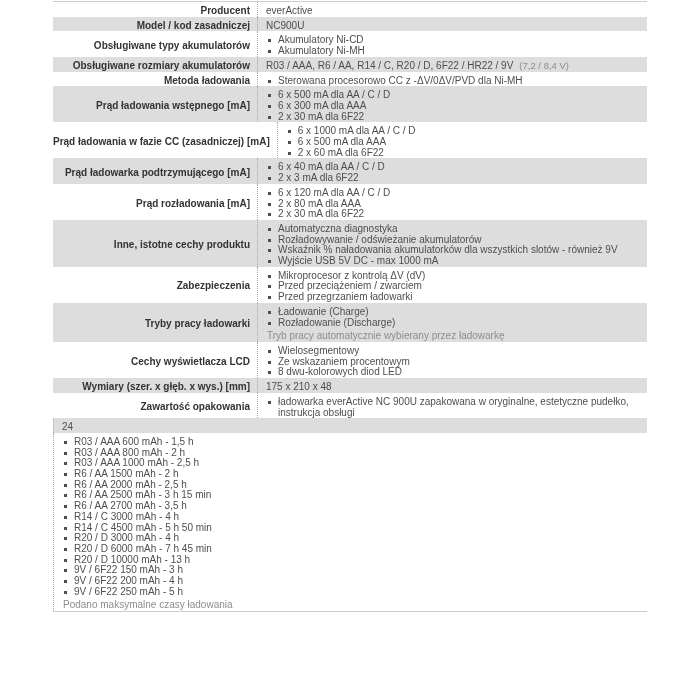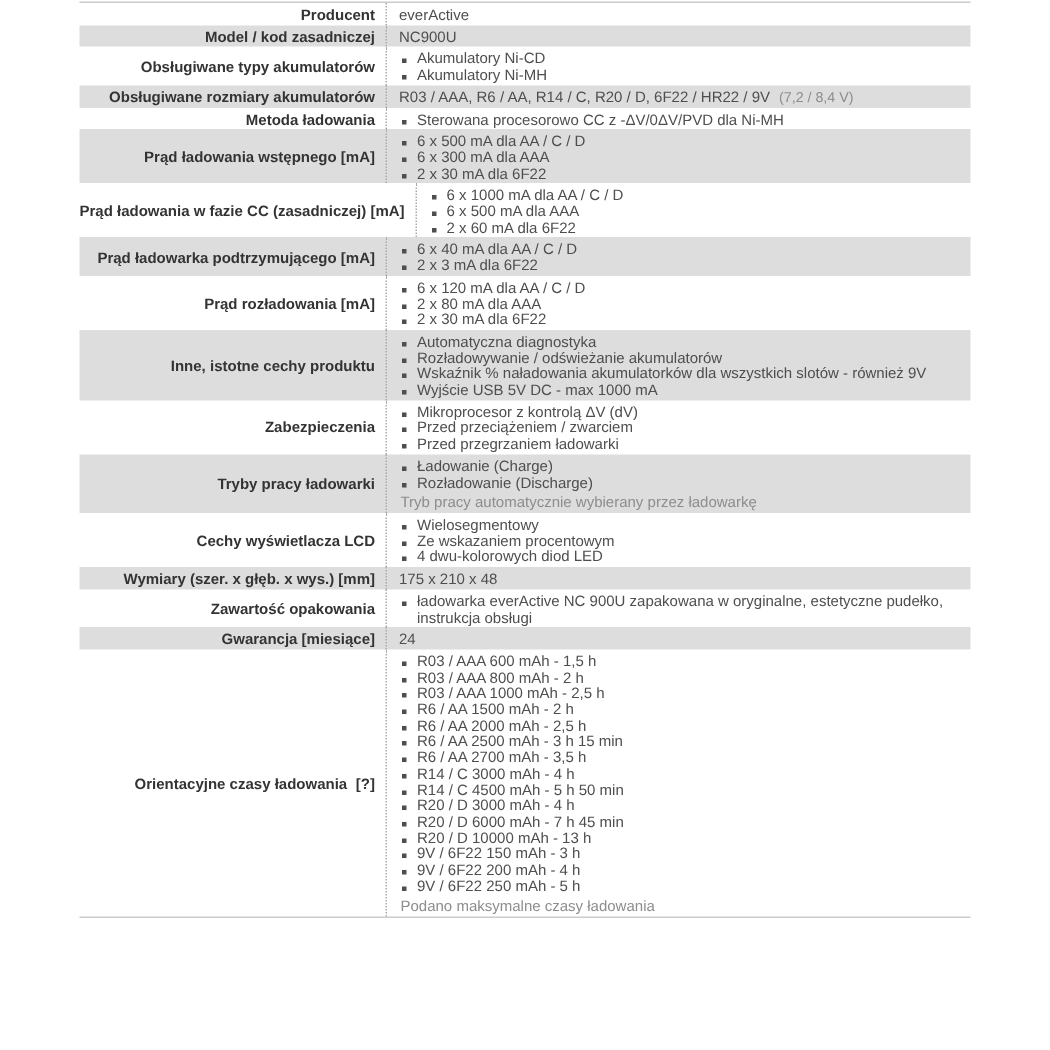--- a/index.html
+++ b/index.html
@@ -306,21 +306,21 @@
         <div class="bullet-line">
           <span class="bullet-sq"></span>
           <span class="bullet-text">Wielosegmentowy</span>
         </div>
         <div class="bullet-line">
           <span class="bullet-sq"></span>
           <span class="bullet-text">Ze wskazaniem procentowym</span>
         </div>
         <div class="bullet-line">
           <span class="bullet-sq"></span>
-          <span class="bullet-text">4 dwu-kolorowych diod LED</span>
+          <span class="bullet-text">8 dwu-kolorowych diod LED</span>
         </div>
       </div>
   </div>
 
   <div class="row shaded">
     <div class="cell label">
       <span class="label-inner">
         <span>Wymiary (szer. x głęb. x wys.) [mm]</span>
       </span>
     </div>
@@ -339,38 +339,28 @@
     </div>
     <div class="cell value">
         <div class="bullet-line">
           <span class="bullet-sq"></span>
           <span class="bullet-text">ładowarka everActive NC 900U zapakowana w oryginalne, estetyczne pudełko, instrukcja obsługi</span>
         </div>
       </div>
   </div>
 
   <div class="row shaded">
-    <div class="cell label">
-      <span class="label-inner">
-        <span>Gwarancja [miesiące]</span>
-      </span>
-    </div>
     <div class="cell value">
         <div class="plain-line">
           <span>24</span>
         </div>
       </div>
   </div>
 
   <div class="row">
-    <div class="cell label">
-      <span class="label-inner">
-        <span>Orientacyjne czasy ładowania</span><span class="help"> [?]</span>
-      </span>
-    </div>
     <div class="cell value">
         <div class="bullet-line">
           <span class="bullet-sq"></span>
           <span class="bullet-text">R03 / AAA 600 mAh - 1,5 h</span>
         </div>
         <div class="bullet-line">
           <span class="bullet-sq"></span>
           <span class="bullet-text">R03 / AAA 800 mAh - 2 h</span>
         </div>
         <div class="bullet-line">

